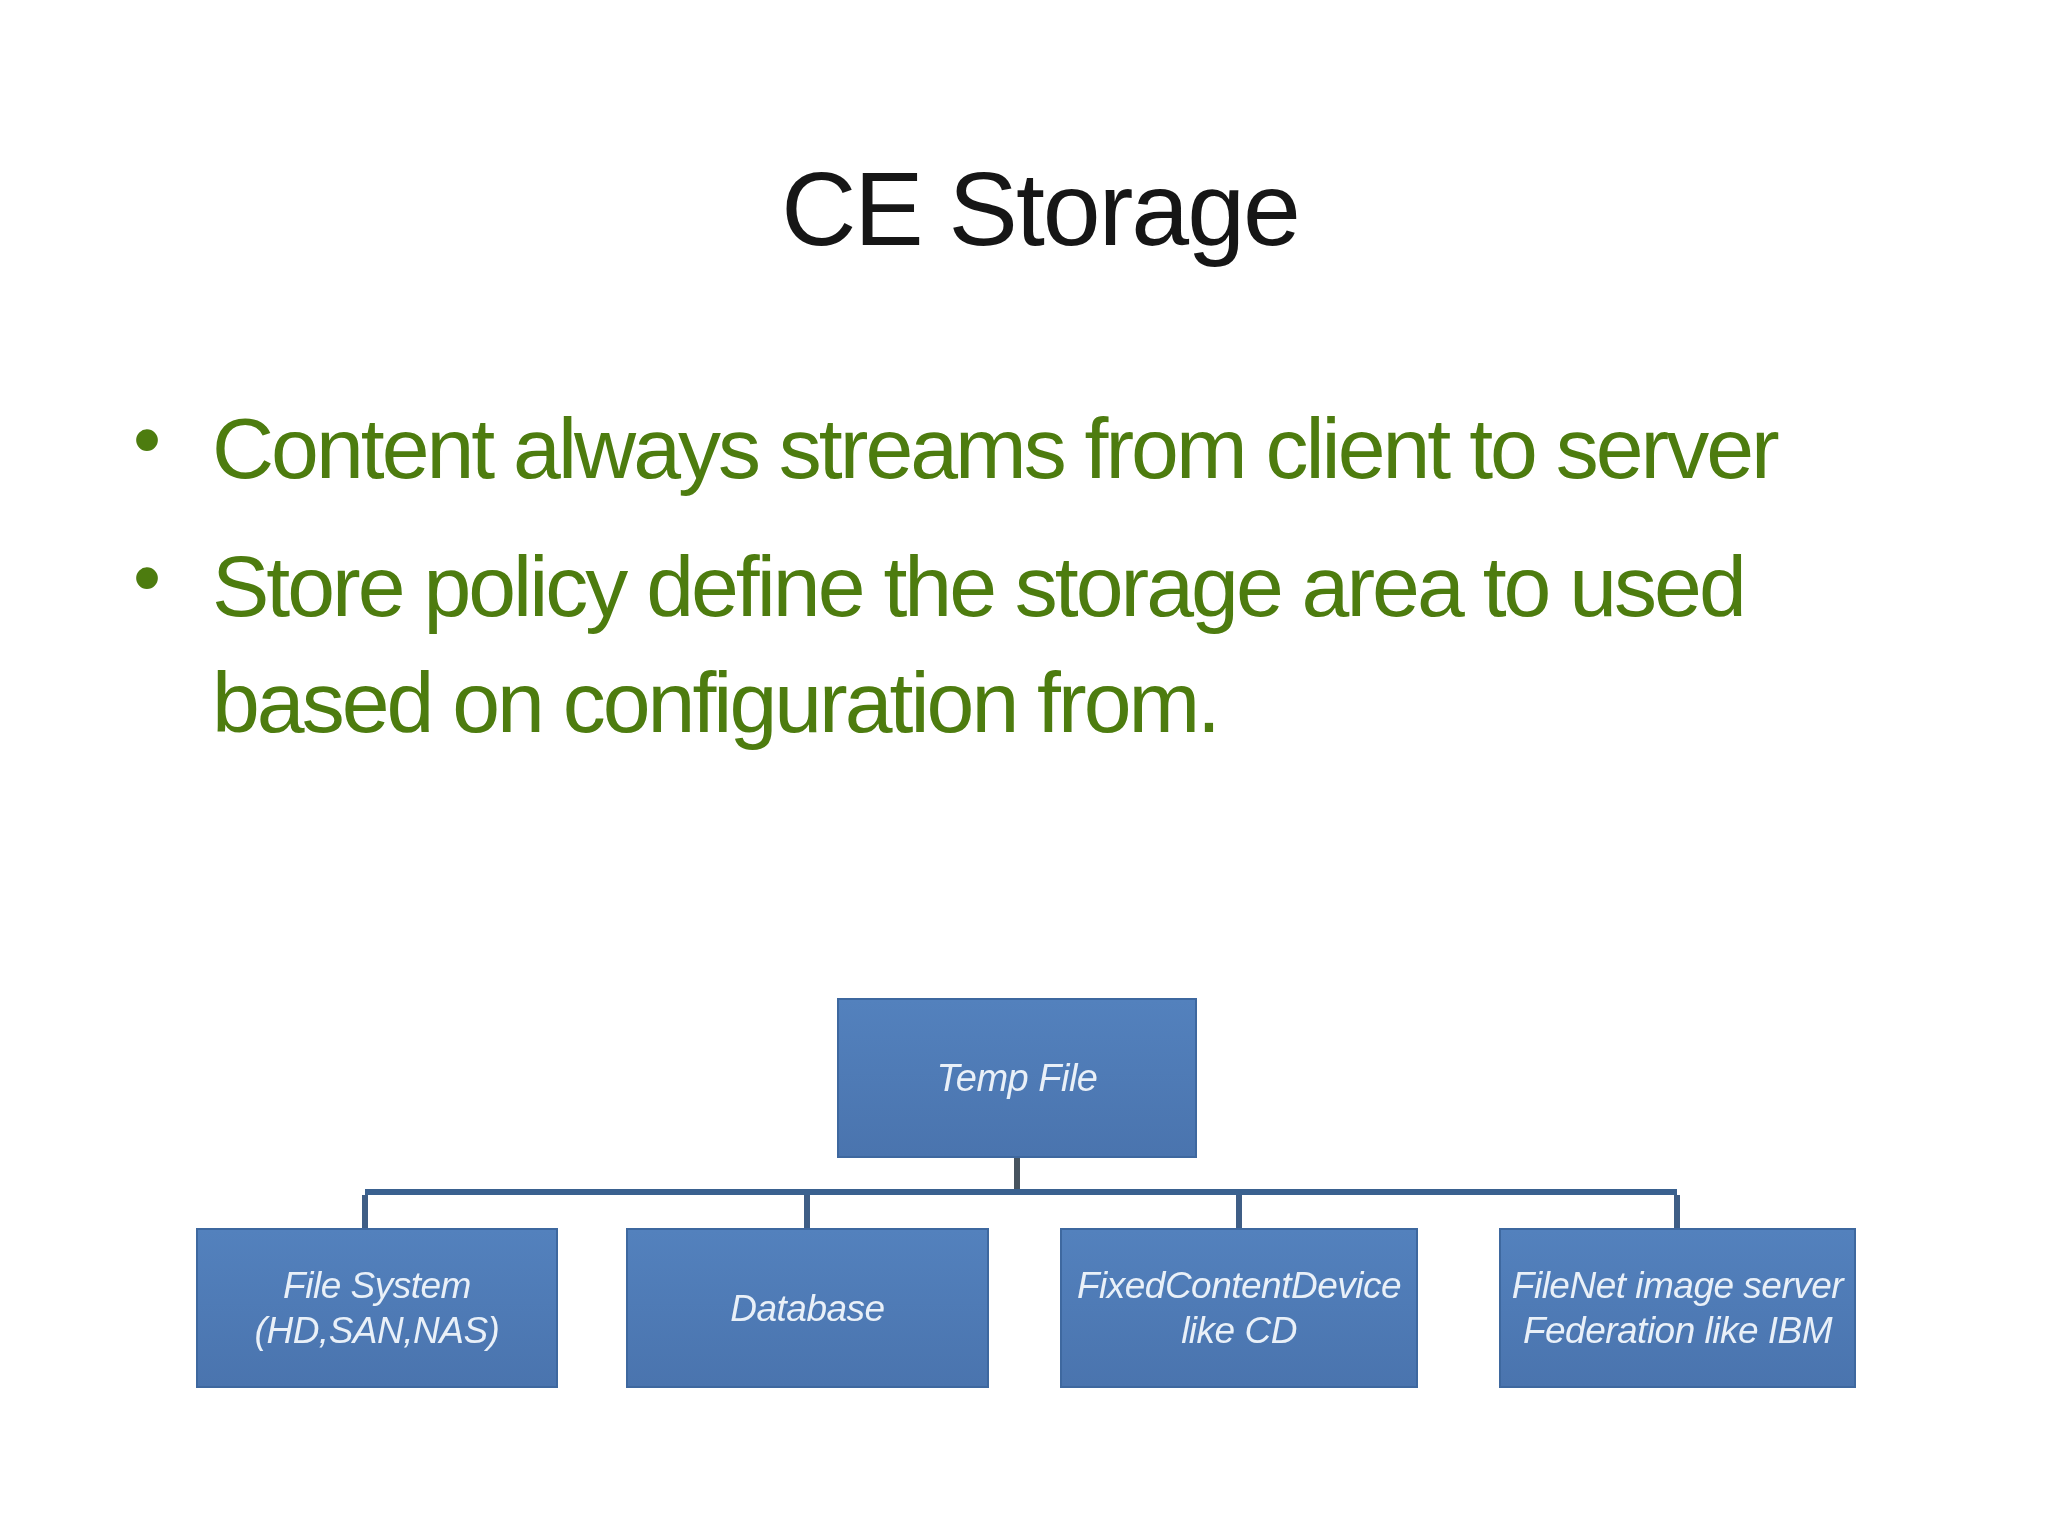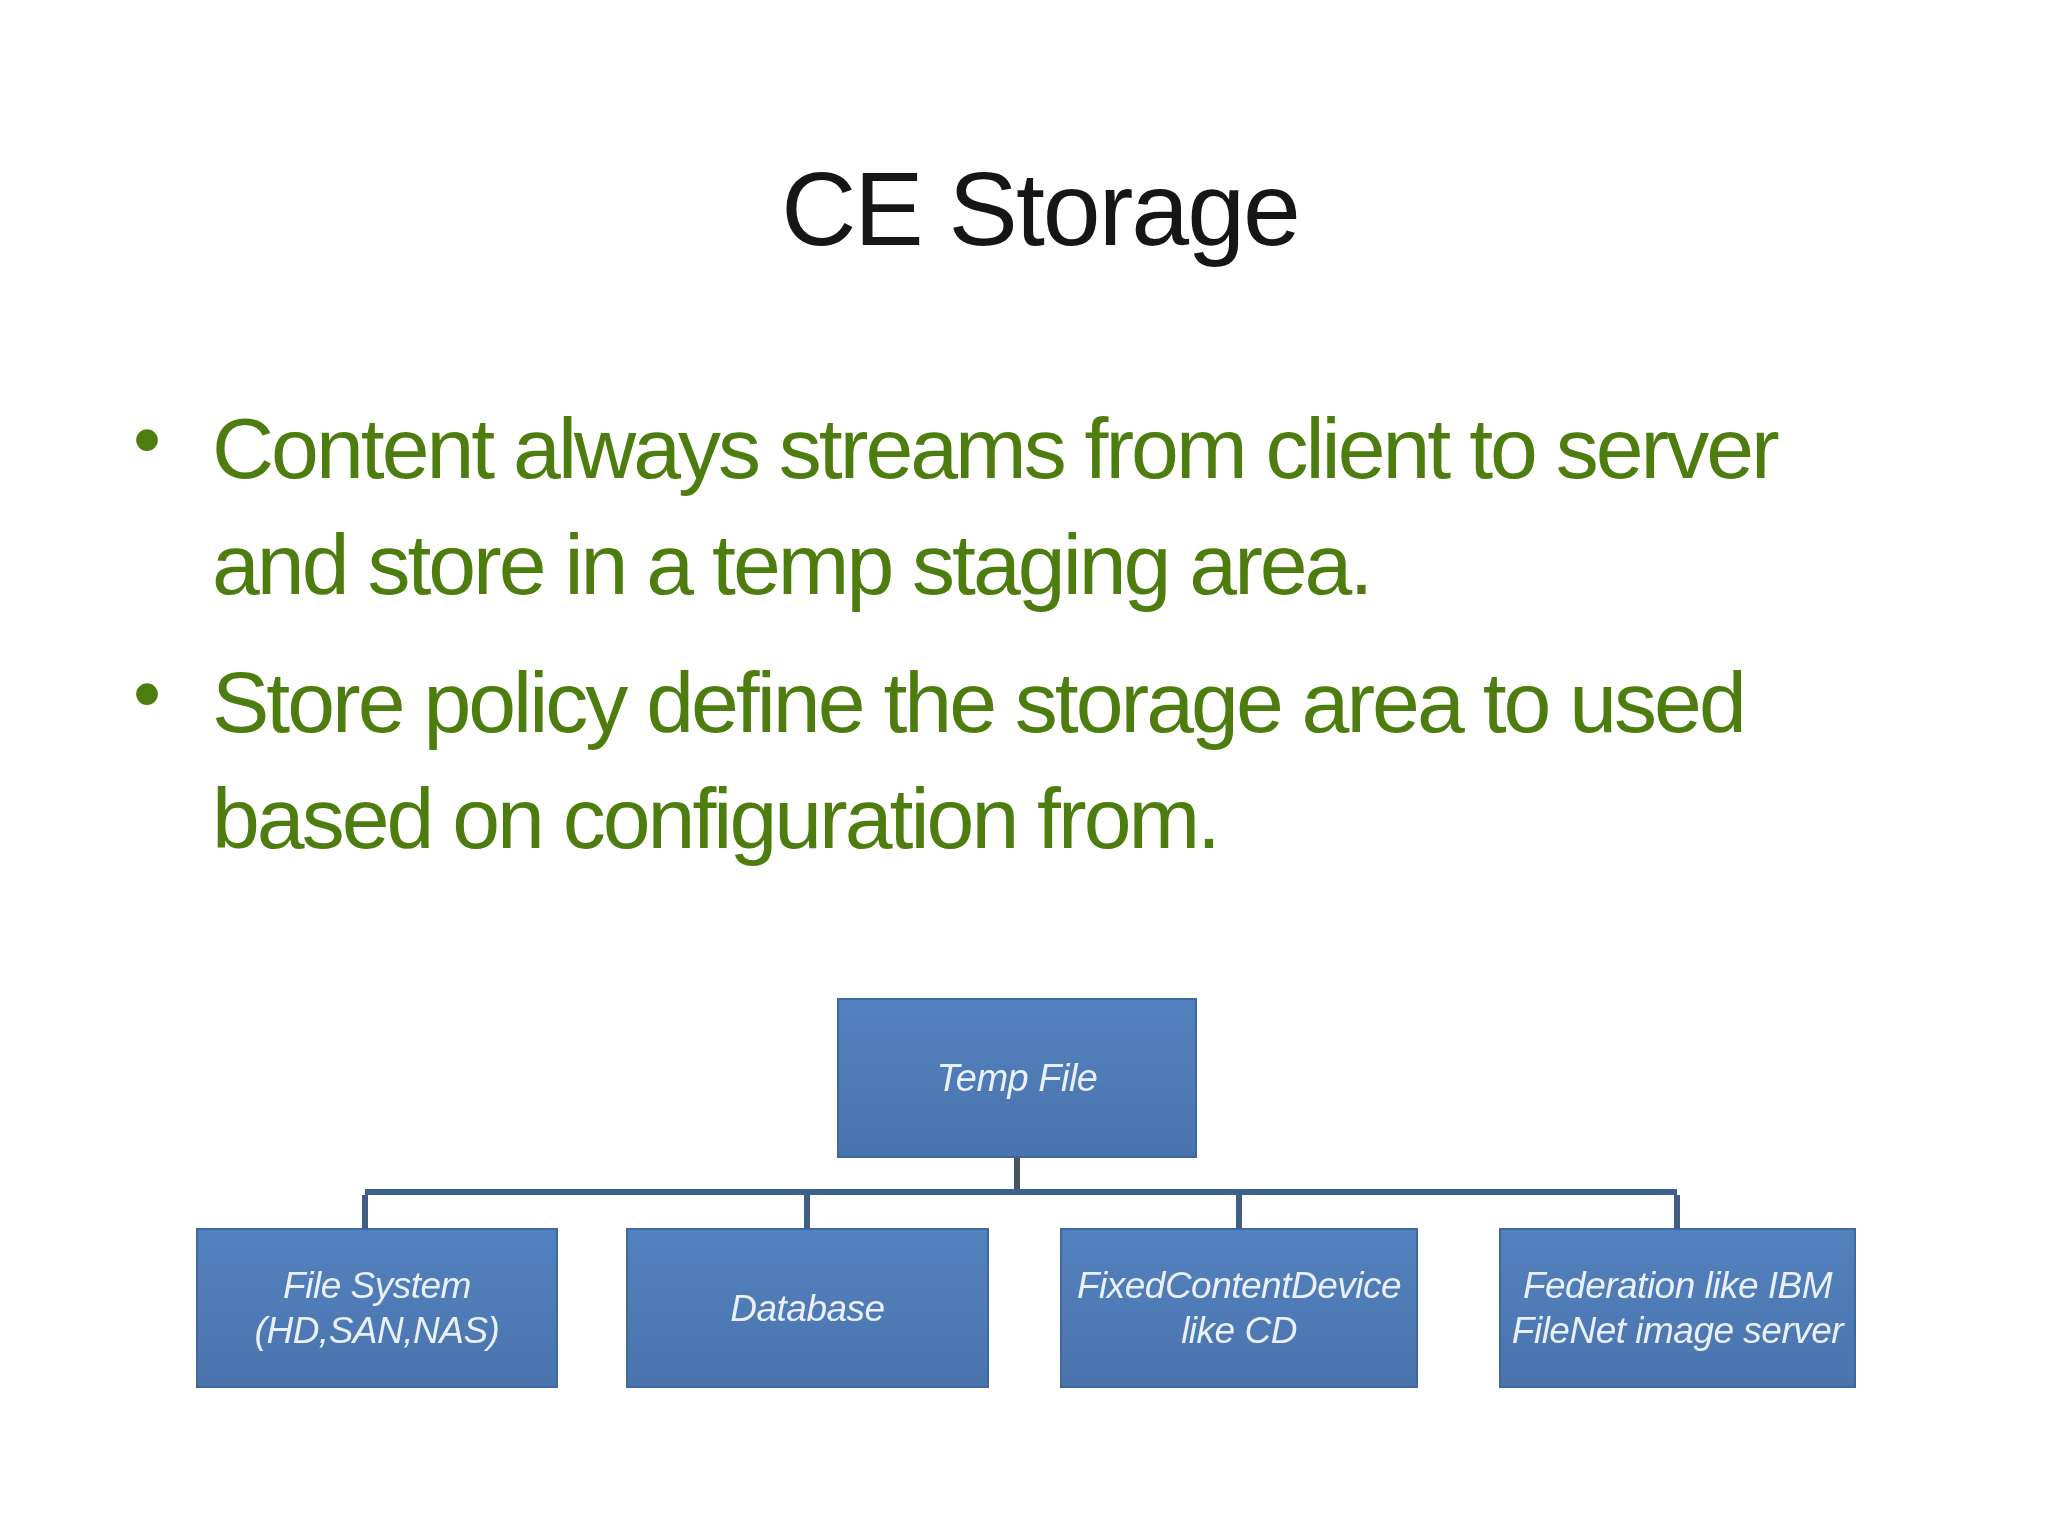--- a/index.html
+++ b/index.html
@@ -66,21 +66,20 @@
 </head>
 <body>
 
 <div class="slide">
 
   <div class="title">CE Storage</div>
 
   <div class="bullets">
     <div class="bullet">
       <span class="bullet-line">Content always streams from client to server</span>
-      <span class="bullet-line">and store in a temp staging area.</span>
     </div>
     <div class="bullet">
       <span class="bullet-line">Store policy define the storage area to used</span>
       <span class="bullet-line">based on configuration from.</span>
     </div>
   </div>
 
   <div>
 
     <div class="box box-root">
@@ -102,18 +101,18 @@
     <div class="box box-c2">
       <span class="box-line">Database</span>
     </div>
 
     <div class="box box-c3">
       <span class="box-line">FixedContentDevice</span>
       <span class="box-line">like CD</span>
     </div>
 
     <div class="box box-c4">
+      <span class="box-line">FileNet image server</span>
       <span class="box-line">Federation like IBM</span>
-      <span class="box-line">FileNet image server</span>
     </div>
 
   </div>
 </div>
 
 </body></html>

